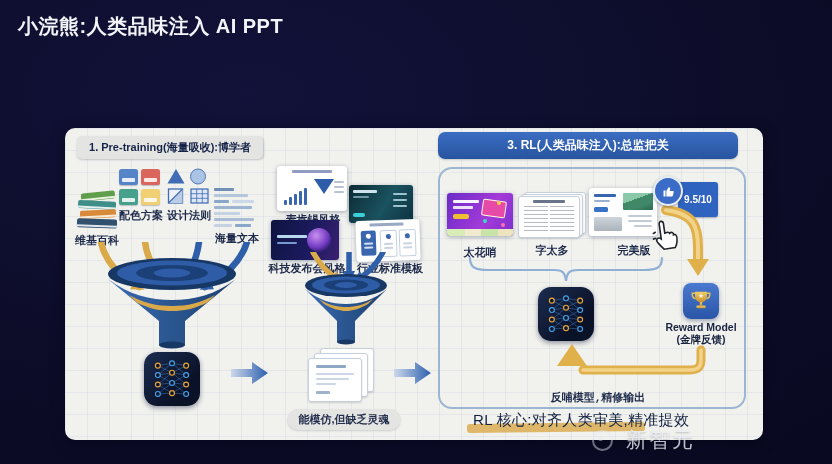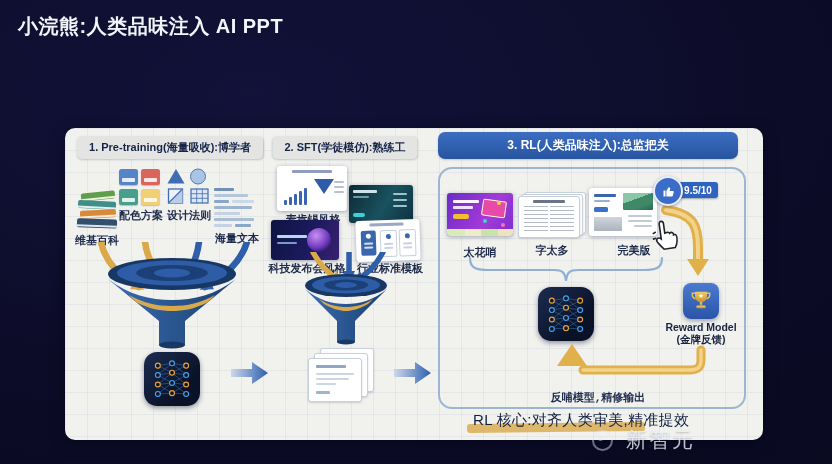--- a/index.html
+++ b/index.html
@@ -52,21 +52,21 @@
     box-shadow:0 2px 5px rgba(20,30,60,.45);display:flex;align-items:center;justify-content:center;
   }
   
   .thumb{position:absolute;border-radius:3px;box-shadow:0 1px 4px rgba(40,60,90,.4);overflow:hidden;}
   .bar{position:absolute;border-radius:1px;}
   
   .pg{position:absolute;width:52px;height:42px;background:#ffffff;border:1px solid #c6cfdc;border-radius:3px;box-shadow:0 1px 2px rgba(60,70,90,.2);}
   
   .rlbox{left:438px;top:167px;width:304px;height:238px;border:2px solid #9cb6d2;border-radius:14px;}
   .scorepill{
-    left:678px;top:182px;width:40px;height:16px;background:#2f63c0;border-radius:3px;
+    left:678px;top:182px;width:40px;height:35px;background:#2f63c0;border-radius:3px;
     display:flex;align-items:center;justify-content:center;color:#fff;font-size:10px;font-weight:700;
     box-shadow:0 1px 2px rgba(30,50,90,.4);
   }
   .badge{
     left:653px;top:176px;width:26px;height:26px;border-radius:50%;background:#3a6cc8;
     border:2px solid #e8eef8;display:flex;align-items:center;justify-content:center;
     box-shadow:0 1px 3px rgba(30,50,90,.45);z-index:3;
   }
   .rmlbl{transform:translateX(-50%);font-weight:700;font-size:10.5px;color:#1a2440;white-space:nowrap;}
   .core{left:473px;top:411px;font-size:15px;font-weight:400;color:#12203e;white-space:nowrap;z-index:2;letter-spacing:.3px;}
@@ -82,21 +82,20 @@
 <body>
 
 <div id="slide">
 
   <div class="abs title">小浣熊:人类品味注入 AI PPT</div>
 
 
   <div class="abs panel"></div>
 
   <div class="abs hdr" style="left:170px;top:136px;">1. Pre-training(海量吸收):博学者</div>
-  <div class="abs hdr" style="left:345px;top:136px;">2. SFT(学徒模仿):熟练工</div>
   <div class="abs hdr dark" style="left:588px;top:132px;">3. RL(人类品味注入):总监把关</div>
 
   <svg class="abs" style="left:74px;top:190px;" width="48" height="44" viewBox="0 0 48 44">
     <g transform="rotate(-6 24 6)">
         <rect x="7" y="2" width="34" height="8" rx="2" fill="#5f9e4a"></rect>
         <rect x="7" y="7.5" width="34" height="2" fill="#e9f1e1"></rect>
       </g>
     <g transform="rotate(3 24 15)">
         <rect x="4" y="11" width="38" height="8" rx="2" fill="#3f8e8a"></rect>
         <rect x="4" y="16.5" width="38" height="2" fill="#e2efee"></rect>
@@ -300,20 +299,21 @@
     <div class="pg" style="left:12px;top:0;"></div>
     <div class="pg" style="left:6px;top:5px;"></div>
     <div class="pg" style="left:0;top:10px;">
       <div class="bar" style="left:7px;top:6px;width:30px;height:3px;background:#8fa6c4;"></div>
       <div class="bar" style="left:7px;top:14px;width:38px;height:2px;background:#ccd6e4;"></div>
       <div class="bar" style="left:7px;top:19px;width:33px;height:2px;background:#ccd6e4;"></div>
       <div class="bar" style="left:7px;top:24px;width:20px;height:2px;background:#ccd6e4;"></div>
       <div class="bar" style="left:7px;top:32px;width:14px;height:2.5px;background:#9fb4cc;"></div>
     </div>
   </div>
+  <div class="abs cap" style="left:344px;top:409px;">能模仿,但缺乏灵魂</div>
 
   <svg class="abs" style="left:394px;top:360px;" width="38" height="26" viewBox="0 0 38 26">
     <polygon points="0,9 21,9 21,2 37,13 21,24 21,17 0,17" fill="url(#ra)"></polygon>
   </svg>
 
   <div class="abs rlbox"></div>
 
   <div class="thumb" style="left:447px;top:193px;width:66px;height:43px;background:linear-gradient(120deg,#6a2bc8 0%,#a43ad8 60%,#7a2fd0 100%);">
     <div class="bar" style="left:6px;top:7px;width:26px;height:3px;background:rgba(255,255,255,.95);"></div>
     <div class="bar" style="left:6px;top:13px;width:20px;height:3px;background:rgba(255,255,255,.85);"></div>

